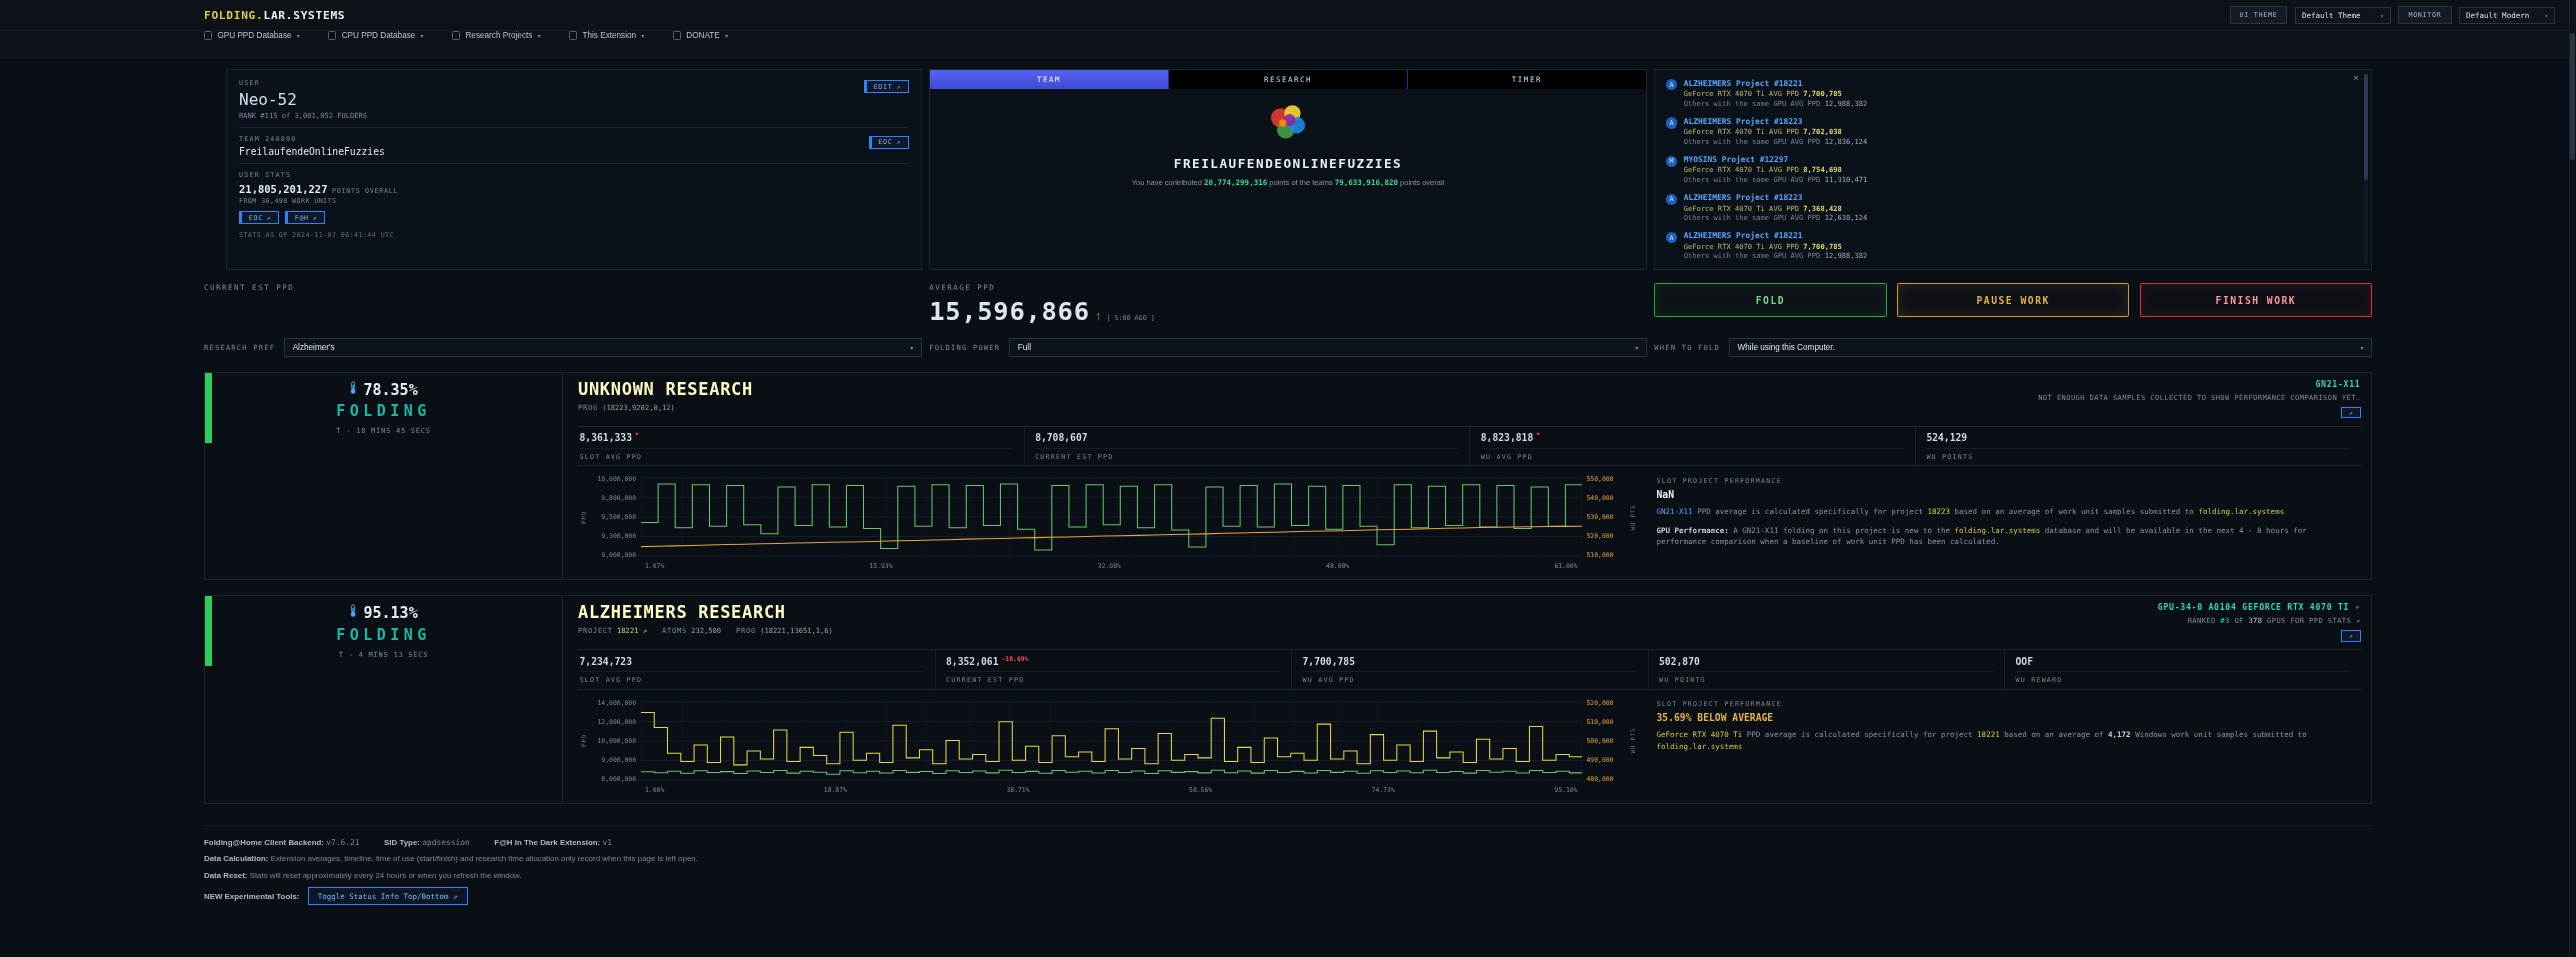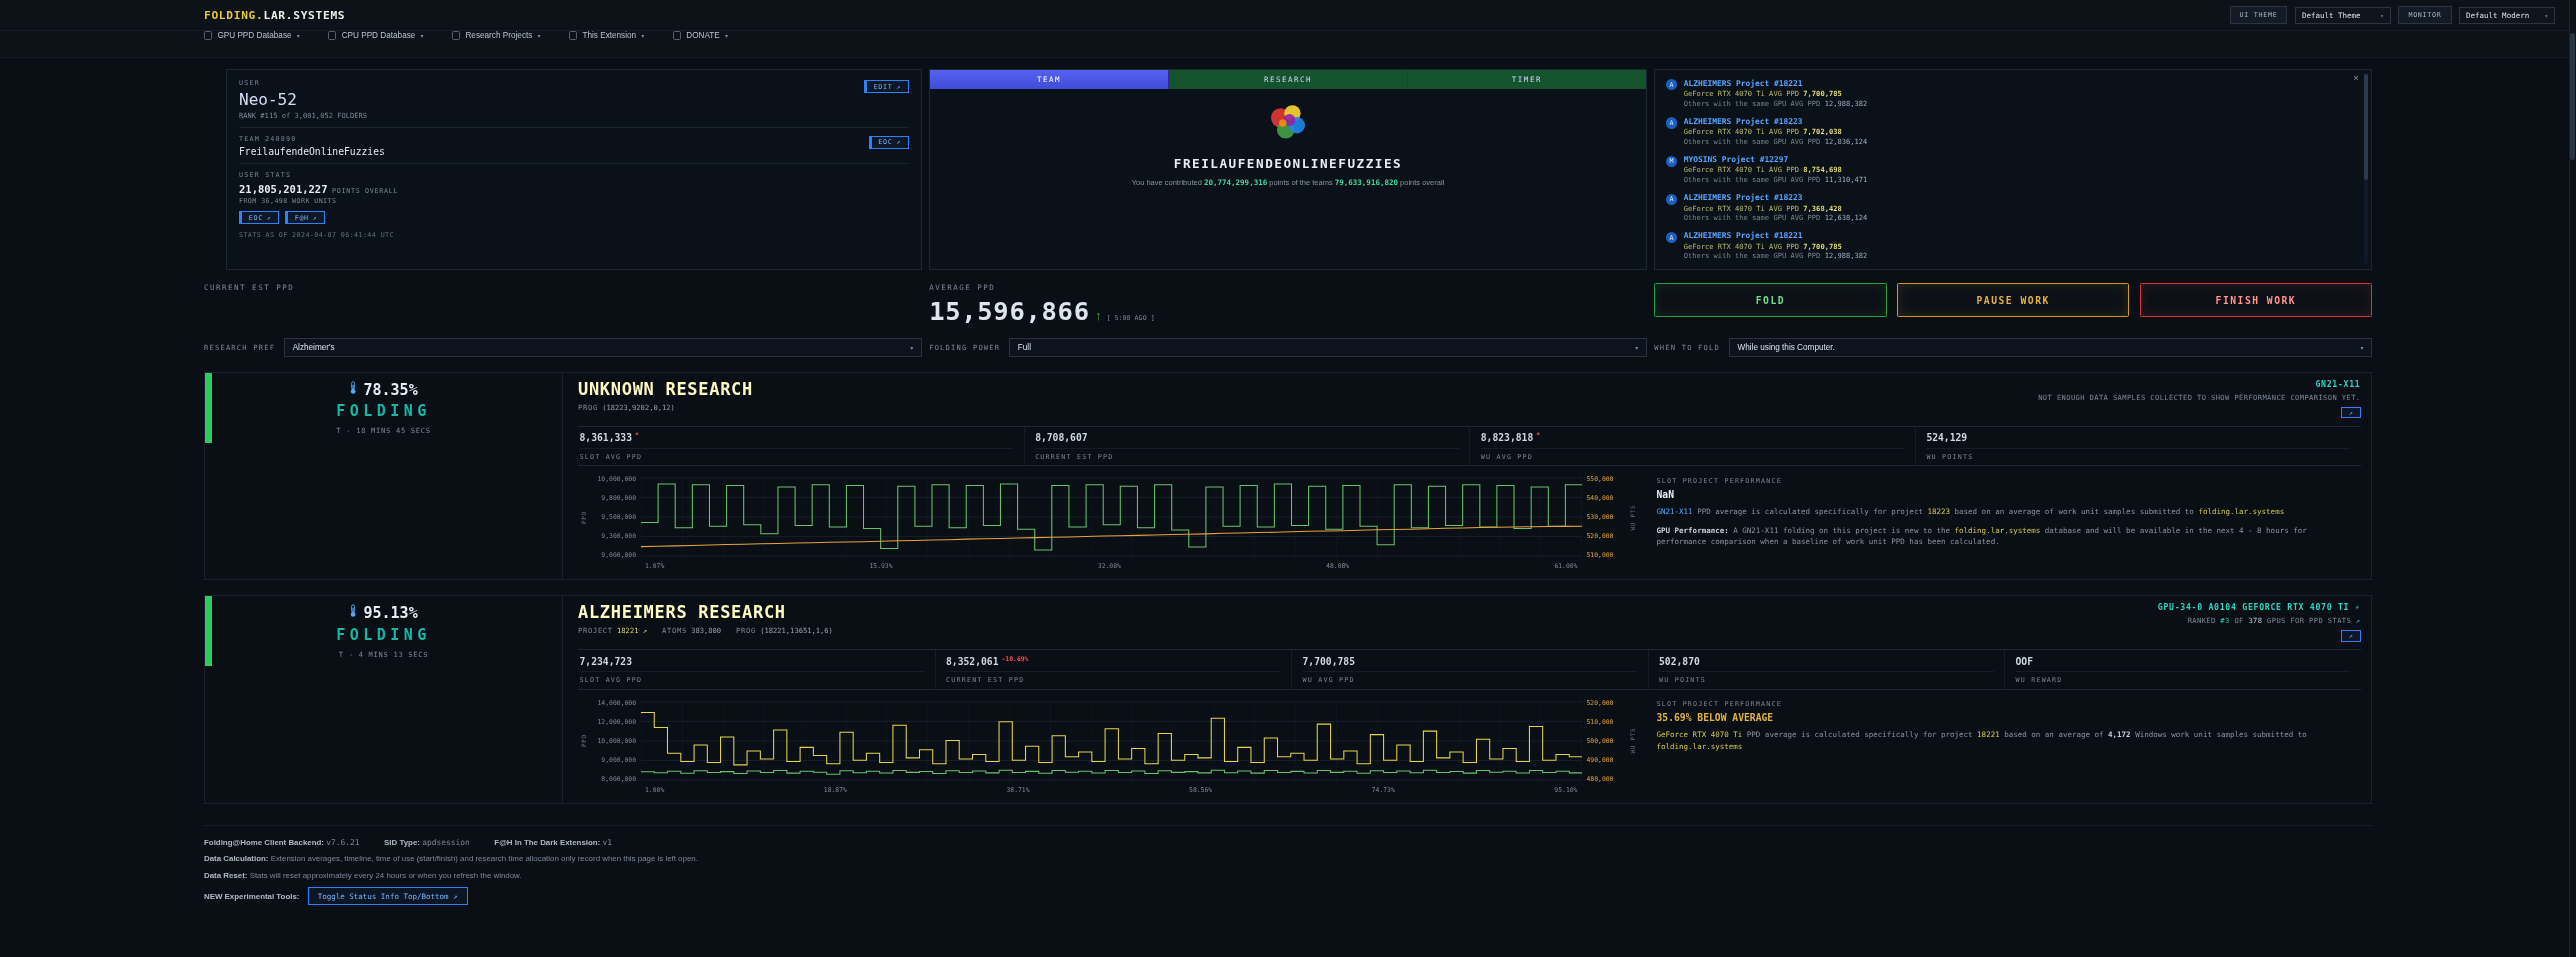--- a/index.html
+++ b/index.html
@@ -37,21 +37,21 @@
   .teamname { font-size:9.7px; color:#e2e8f0; font-family:"DejaVu Sans Mono",monospace; margin-top:3px; }
   .btn-blue { display:inline-flex; align-items:flex-start; gap:3.7px; border:0.7px solid #2f81f7; border-left:3px solid #2f81f7; color:#79b8ff; background:rgba(47,129,247,.07); font-size:6.7px; letter-spacing:0.7px; padding:1.5px 6.7px; font-family:"DejaVu Sans Mono",monospace; cursor:pointer; }
   .abs-r { position:absolute; right:0; top:7.5px; }
   .points { font-size:10.5px; font-weight:bold; color:#e6edf3; font-family:"DejaVu Sans Mono",monospace; margin-top:3.7px; }
   .suffix { font-size:6.7px; color:#7d8896; font-weight:normal; margin-left:4.5px; letter-spacing:0.7px; }
   .from { font-size:6.7px; color:#7d8896; font-family:"DejaVu Sans Mono",monospace; margin:2.2px 0 6px; letter-spacing:0.4px; }
   .btnrow { display:flex; gap:6px; }
   .asof { font-size:6.7px; color:#67717d; font-family:"DejaVu Sans Mono",monospace; margin-top:6.7px; letter-spacing:0.4px; }
 
   .tabs { display:flex; height:19.5px; }
-  .tab { flex:1; display:flex; align-items:center; justify-content:center; font-size:7.5px; letter-spacing:1.5px; color:#cfd6ff; background:#14532d; font-family:"DejaVu Sans Mono",monospace; border-right:0.7px solid #32278a; cursor:pointer; }
+  .tab { flex:1; display:flex; align-items:center; justify-content:center; font-size:7.5px; letter-spacing:1.5px; color:#cfd6ff; background:#000000; font-family:"DejaVu Sans Mono",monospace; border-right:0.7px solid #32278a; cursor:pointer; }
   .tab:last-child { border-right:none; }
   .tab.active { background:linear-gradient(#5661f0,#3f4cd8); color:#ffffff; }
   .team-body { display:flex; flex-direction:column; align-items:center; padding-top:10.5px; }
   .tname { font-size:12.7px; font-weight:bold; letter-spacing:1.5px; color:#e8edf3; font-family:"DejaVu Sans Mono",monospace; margin-top:7.5px; }
   .contrib { font-size:7.5px; color:#8b949e; margin-top:6.7px; }
   .contrib b { color:#3ddc97; font-family:"DejaVu Sans Mono",monospace; }
 
   .projects { padding:4.5px 22.5px 4.5px 10.5px; }
   .proj { display:flex; gap:6.7px; padding:4.5px 0; cursor:pointer; }
   .pava { width:11.2px; height:11.2px; border-radius:50%; background:#1d5fbf; color:#dce8f8; font-size:6.7px; display:flex; align-items:center; justify-content:center; font-family:"DejaVu Sans Mono",monospace; flex:none; margin-top:0.7px; }
@@ -224,21 +224,21 @@
         <div class="btnrow">
           <span class="btn-blue">
             <span>EOC</span>
             <span>↗</span>
           </span>
           <span class="btn-blue">
             <span>F@H</span>
             <span>↗</span>
           </span>
         </div>
-        <div class="asof">STATS AS OF 2024-04-07 06:41:44 UTC</div>
+        <div class="asof">STATS AS OF 2024-11-07 06:41:44 UTC</div>
       </div>
     </section>
 
     <section class="card">
       <div class="tabs">
         <div class="tab active">TEAM</div>
         <div class="tab">RESEARCH</div>
         <div class="tab">TIMER</div>
       </div>
       <div class="team-body">
@@ -521,21 +521,21 @@
     <div class="slot-main">
       <div class="shead">
         <div>
           <div class="stitle">ALZHEIMERS RESEARCH</div>
           <div class="smeta">
             <span>
               <span class="mlabel">PROJECT</span>
               <span class="mval ylw">18221</span>
               <span class="mval ylw">↗</span>
             </span>
-            <span><span class="mlabel">ATOMS</span> <span class="mval">383,800</span></span>
+            <span><span class="mlabel">ATOMS</span> <span class="mval">232,500</span></span>
             <span><span class="mlabel">PROG</span> <span class="mval">(18221,13651,1,6)</span></span>
           </div>
         </div>
         <div class="shead-right">
           <div class="dev">
             <span>GPU-34-0 A0104 GEFORCE RTX 4070 TI</span>
             <span>⚡</span>
           </div>
           <div class="devnote">
             <span>RANKED</span>

